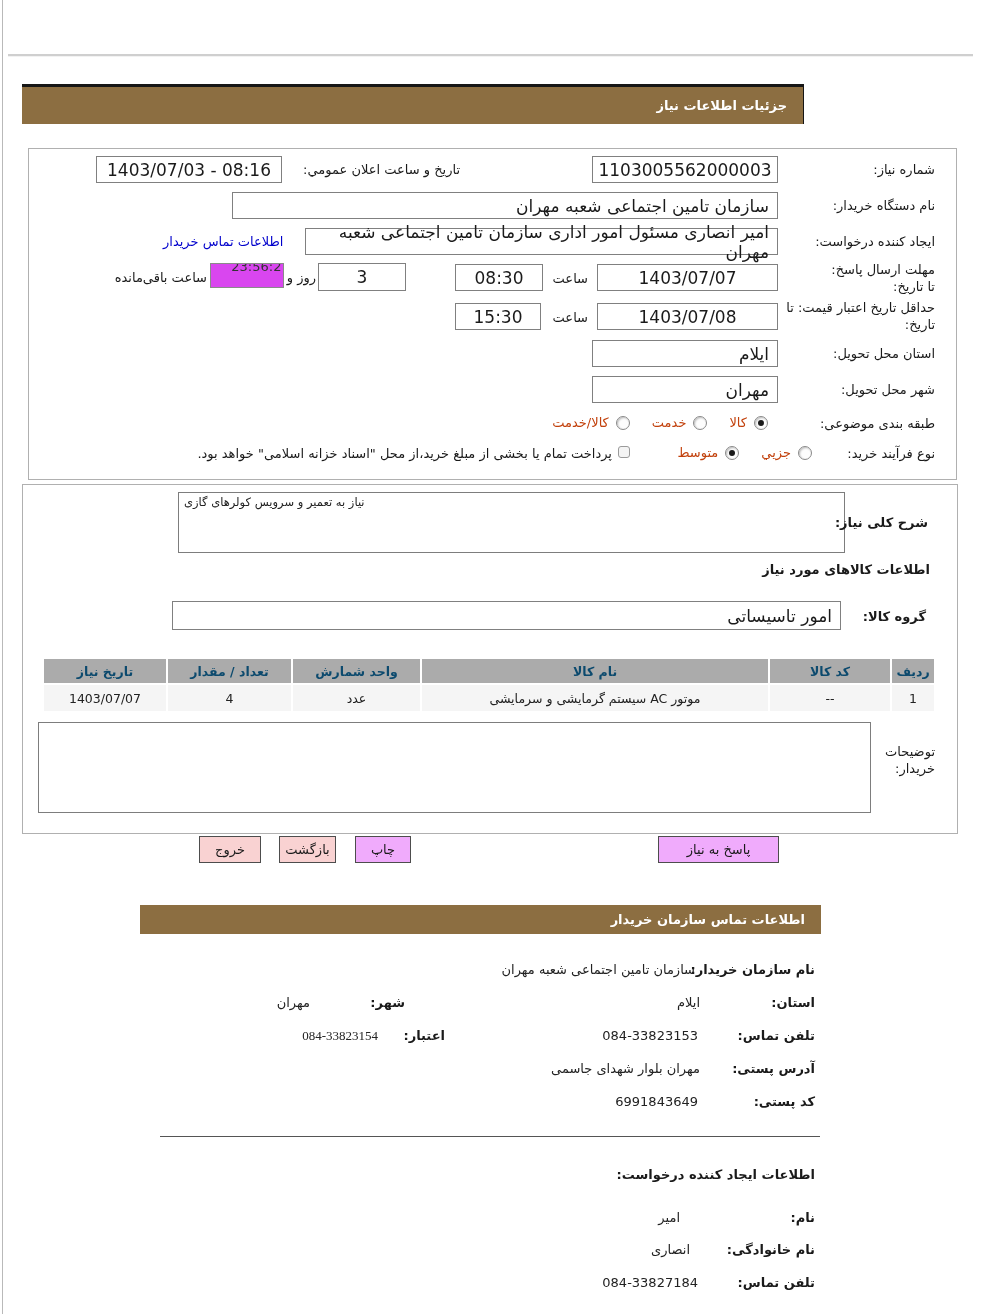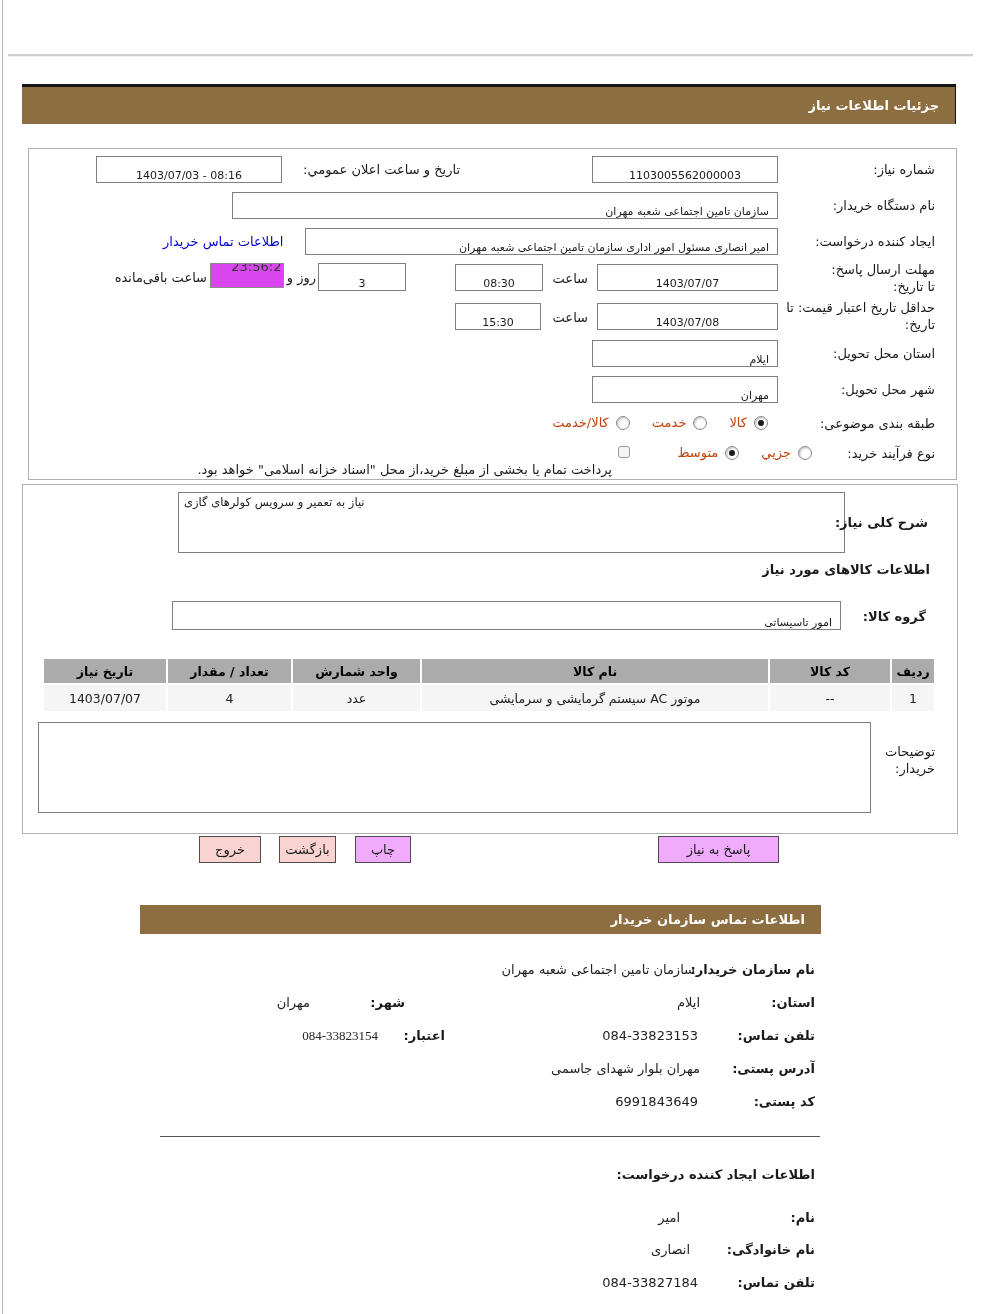--- a/index.html
+++ b/index.html
@@ -10,22 +10,22 @@
         background:#cfcfcf;border-bottom:1px solid #f2f2f2;}
   .bar{position:absolute;background:#8C6E41;color:#fff;font-size:13px;font-weight:bold;
        display:flex;align-items:center;justify-content:flex-start;direction:rtl;
        padding:0 16px;box-sizing:border-box;}
   .bar.first{border-top:3px solid #161616;border-right:1px solid #161616;}
   .box{position:absolute;border:1px solid #b0b0b0;background:#fff;}
   .lbl{position:absolute;direction:rtl;text-align:right;font-size:13px;color:#1a1a1a;
        line-height:1.3;white-space:nowrap;}
   .lbl.wrap{white-space:normal;}
   .lbl.b{font-weight:bold;}
-  .vb{position:absolute;border:1px solid #808080;background:#fff;font-size:11px;
-      display:flex;align-items:flex-end;box-sizing:border-box;direction:rtl;}
+  .vb{position:absolute;border:1px solid #808080;background:#fff;font-size:17px;
+      display:flex;align-items:center;box-sizing:border-box;direction:rtl;}
   .vb.center{justify-content:center;}
   .vb.right{justify-content:flex-end;padding:0 8px 0 6px;}
   .vb.right{justify-content:flex-start;}
   .ltr{direction:ltr;}
   .link{position:absolute;color:#0000CC;font-size:13px;direction:rtl;cursor:pointer;white-space:nowrap;}
   .timer{position:absolute;border:1px solid #8a8a8a;background:#d946ef;overflow:hidden;
          display:flex;justify-content:center;box-sizing:border-box;padding-left:27px;}
   .timer span{font-size:13px;color:#333;margin-top:-5px;direction:ltr;}
   .rgroup{position:absolute;display:flex;direction:rtl;align-items:center;gap:22px;}
   .ritem{display:flex;align-items:center;gap:7px;direction:rtl;}
@@ -33,41 +33,41 @@
          box-shadow:inset 1px 1px 2px rgba(0,0,0,0.25);position:relative;flex:0 0 auto;}
   .radio.checked::after{content:"";position:absolute;left:3px;top:3px;width:6px;height:6px;
          border-radius:50%;background:#1a1a1a;}
   .check{position:absolute;width:12px;height:12px;border:1px solid #9a9a9a;border-radius:3px;
          background:#f4f4f4;box-sizing:border-box;}
   .rlabel{font-size:13px;color:#c2410c;white-space:nowrap;}
   .ta{position:absolute;border:1px solid #7d7d7d;background:#fff;box-sizing:border-box;
       font-size:11.5px;direction:rtl;text-align:left;padding:2px 5px;color:#222;overflow:hidden;}
   .goods-wrap{position:absolute;direction:rtl;}
   table.goods{border-collapse:separate;border-spacing:2px;width:100%;table-layout:fixed;}
-  table.goods th{background:#ABABAB;color:#000000;font-size:12.5px;font-weight:bold;
+  table.goods th{background:#ABABAB;color:#0c4a6e;font-size:12.5px;font-weight:bold;
       height:24px;text-align:center;padding:0 2px;overflow:hidden;white-space:nowrap;}
   table.goods td{background:#F5F5F5;color:#222;font-size:12.5px;height:26px;
       text-align:center;padding:0 2px;overflow:hidden;white-space:nowrap;}
   .btn{position:absolute;height:27px;border:1px solid #4d4d4d;font-size:13px;color:#1a1a1a;
        display:flex;align-items:center;justify-content:center;direction:rtl;cursor:pointer;
        box-sizing:border-box;white-space:nowrap;}
   .btn.green{background:#f0abfc;}
   .btn.pink{background:#F9D2D2;}
   .hline{position:absolute;height:1px;background:#555;}
   .val{position:absolute;font-size:13px;color:#222;direction:rtl;white-space:nowrap;text-align:right;}
 </style>
 </head>
 <body>
 
 <div class="page">
 
   <div class="edge-left"></div>
   <div class="top-divider"></div>
 
-  <div class="bar first" style="left:22px;top:84px;width:934px;height:40px;">
+  <div class="bar first" style="left:22px;top:84px;width:782px;height:40px;">
     <span>جزئیات اطلاعات نیاز</span>
   </div>
 
   <div class="box" style="left:28px;top:148px;width:927px;height:330px;"></div>
 
   <div class="lbl" style="right:46px;top:162px;">شماره نیاز:</div>
   <div class="vb center" style="left:592px;top:156px;width:186px;height:27px;">
     <span class="ltr">1103005562000003</span>
   </div>
   <div class="lbl" style="right:521px;top:162px;">تاریخ و ساعت اعلان عمومي:</div>
@@ -143,21 +143,21 @@
     <span class="ritem">
       <span class="radio"></span>
       <span class="rlabel">جزیي</span>
     </span>
     <span class="ritem">
       <span class="radio checked"></span>
       <span class="rlabel">متوسط</span>
     </span>
   </div>
   <span class="check" style="left:618px;top:446px;"></span>
-  <div class="lbl" style="right:369px;top:462px;margin-left:36px;">پرداخت تمام یا بخشی از مبلغ خرید،از محل "اسناد خزانه اسلامی" خواهد بود.</div>
+  <div class="lbl" style="right:369px;top:446px;margin-left:36px;">پرداخت تمام یا بخشی از مبلغ خرید،از محل "اسناد خزانه اسلامی" خواهد بود.</div>
 
   <div class="box" style="left:22px;top:484px;width:934px;height:348px;"></div>
 
   <div class="ta" style="left:178px;top:492px;width:667px;height:61px;">
     <span>نیاز به تعمیر و سرویس کولرهای گازی</span>
   </div>
   <div class="lbl b" style="right:53px;top:515px;">شرح کلی نیاز:</div>
 
   <div class="lbl b" style="right:51px;top:562px;">اطلاعات کالاهای مورد نیاز</div>
 

